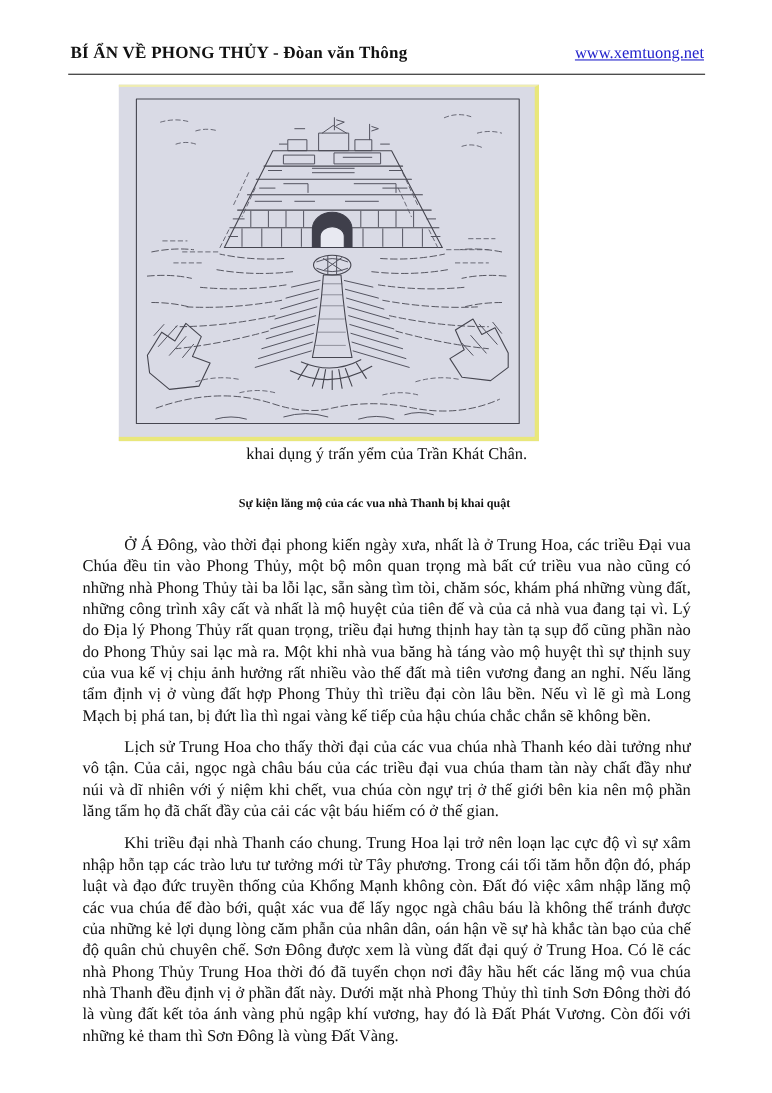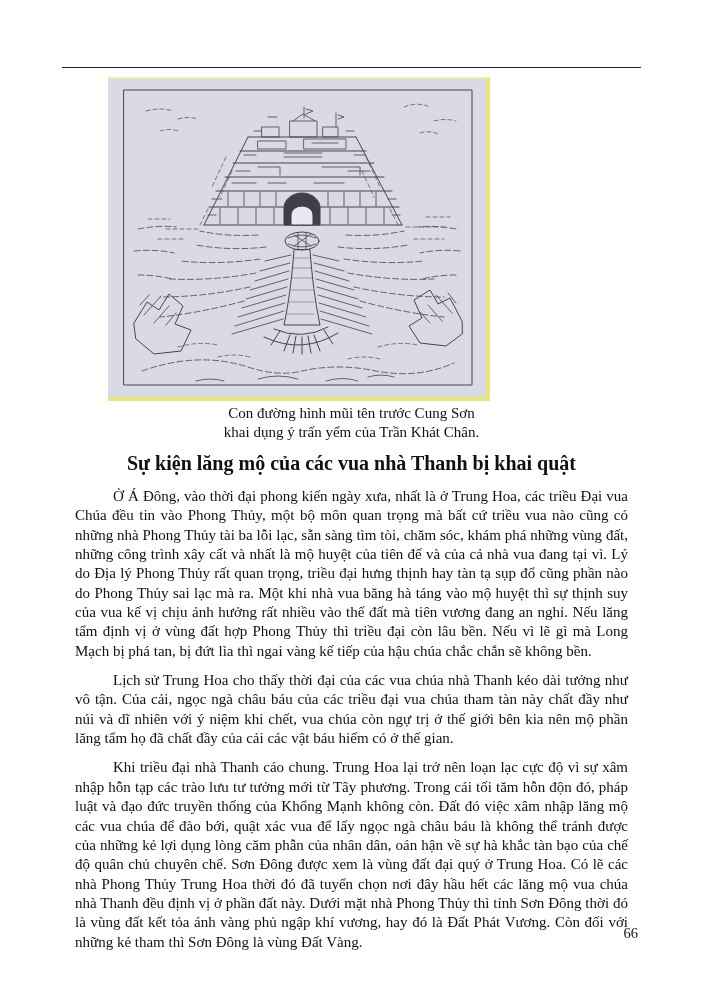--- a/index.html
+++ b/index.html
@@ -32,40 +32,44 @@
   .sk2{stroke:#52525e;fill:none;stroke-width:.9;stroke-linecap:round;}
   .skd{stroke:#55555f;fill:none;stroke-width:.9;stroke-linecap:round;stroke-dasharray:6 3;}
   .skd2{stroke:#5a5a66;fill:none;stroke-width:.8;stroke-linecap:round;stroke-dasharray:4 3;}
   
   .caption{
     position:absolute;left:65px;top:404px;width:573px;
     text-align:center;font-size:15px;line-height:19px;color:#111;
   }
   
   .heading{
-    position:absolute;left:65px;top:452px;width:573px;
-    text-align:center;font-size:20px;font-weight:bold;
+    position:absolute;left:54px;top:452px;width:573px;
+    text-align:center;font-size:11px;font-weight:bold;
   }
   
   .body{
     position:absolute;left:65px;top:477px;width:573px;
     font-size:15px;line-height:19.35px;text-align:justify;
   }
   .body p{margin:10px;text-indent:38px;}
   
   .pagenum{
     position:absolute;left:65px;top:925px;width:573px;
     text-align:right;font-size:14.5px;
   }
 </style>
 </head>
 <body>
 
 <div class="page">
 
+  <div class="hdr">
+    <span class="hdr-title">BÍ ẨN VỀ PHONG THỦY  - Đòan văn Thông</span>
+    <span class="hdr-link">www.xemtuong.net</span>
+  </div>
   <div class="hdr-rule"></div>
 
   <div class="figure">
     <svg viewBox="0 0 378 318" width="378" height="318">
       <rect width="378" height="318" fill="#d9dae5"></rect>
 
       <rect x="16" y="11" width="348" height="295" class="sk" stroke-width="1.3"></rect>
 
       <path class="skd2" d="M38,32 q14,-4 27,0 M70,40 q10,-3 20,0 M296,28 q12,-5 24,-1 M326,42 q11,-3 22,0 M52,52 q9,-3 18,0 M312,54 q9,-3 18,1"></path>
 
@@ -107,27 +111,25 @@
       <path class="sk" d="M354,242 l-12,-23 -12,6 -8,-14 -16,10 8,18 -13,8 11,17 26,3 16,-12 z"></path>
       <path class="sk2" d="M344,234 l-16,-18 M334,242 l-14,-16 M348,224 l-8,-10 M322,244 l-10,-11"></path>
 
       <path class="skd" d="M34,292 Q90,272 140,288 Q170,298 194,292 Q230,284 268,292 Q310,300 346,284"></path>
       <path class="sk2" d="M150,300 q20,-6 40,0 M218,302 q16,-5 32,0 M88,302 q14,-4 28,0 M260,298 q13,-4 26,0"></path>
       <path class="skd2" d="M70,268 q20,-6 40,-2 M270,268 q20,-6 40,-2 M110,278 q16,-4 32,0 M240,280 q16,-4 32,0"></path>
     </svg>
   </div>
 
   <div class="caption">
-    <div>Con đường hình mũi tên trước Cung Sơn</div>
     <div>khai dụng ý trấn yểm của Trần Khát Chân.</div>
   </div>
 
   <div class="heading">Sự kiện lăng mộ của các vua nhà Thanh bị khai quật</div>
 
   <div class="body">
     <p>Ở Á Đông, vào thời đại phong kiến ngày xưa, nhất là ở Trung Hoa, các triều Đại vua Chúa đều tin vào Phong Thủy, một bộ môn quan trọng mà bất cứ triều vua nào cũng có những nhà Phong Thủy tài ba lỗi lạc, sẵn sàng tìm tòi, chăm sóc, khám phá những vùng đất, những công trình xây cất và nhất là mộ huyệt của tiên đế và của cả nhà vua đang tại vì. Lý do Địa lý Phong Thủy rất quan trọng, triều đại hưng thịnh hay tàn tạ sụp đổ cũng phần nào do Phong Thủy sai lạc mà ra. Một khi nhà vua băng hà táng vào mộ huyệt thì sự thịnh suy của vua kế vị chịu ảnh hưởng rất nhiều vào thế đất mà tiên vương đang an nghỉ. Nếu lăng tẩm định vị ở vùng đất hợp Phong Thủy thì triều đại còn lâu bền. Nếu vì lẽ gì mà Long Mạch bị phá tan, bị đứt lìa thì ngai vàng kế tiếp của hậu chúa chắc chắn sẽ không bền.</p>
     <p>Lịch sử Trung Hoa cho thấy thời đại của các vua chúa nhà Thanh kéo dài tưởng như vô tận. Của cải, ngọc ngà châu báu của các triều đại vua chúa tham tàn này chất đầy như núi và dĩ nhiên với ý niệm khi chết, vua chúa còn ngự trị ở thế giới bên kia nên mộ phần lăng tẩm họ đã chất đầy của cải các vật báu hiếm có ở thế gian.</p>
     <p>Khi triều đại nhà Thanh cáo chung. Trung Hoa lại trở nên loạn lạc cực độ vì sự xâm nhập hỗn tạp các trào lưu tư tưởng mới từ Tây phương. Trong cái tối tăm hỗn độn đó, pháp luật và đạo đức truyền thống của Khổng Mạnh không còn. Đất đó việc xâm nhập lăng mộ các vua chúa để đào bới, quật xác vua để lấy ngọc ngà châu báu là không thể tránh được của những kẻ lợi dụng lòng căm phẫn của nhân dân, oán hận về sự hà khắc tàn bạo của chế độ quân chủ chuyên chế. Sơn Đông được xem là vùng đất đại quý ở Trung Hoa. Có lẽ các nhà Phong Thủy Trung Hoa thời đó đã tuyển chọn nơi đây hầu hết các lăng mộ vua chúa nhà Thanh đều định vị ở phần đất này. Dưới mặt nhà Phong Thủy thì tỉnh Sơn Đông thời đó là vùng đất kết tỏa ánh vàng phủ ngập khí vương, hay đó là Đất Phát Vương. Còn đối với những kẻ tham thì Sơn Đông là vùng Đất Vàng.</p>
   </div>
 
-  <div class="pagenum">66</div>
 
 </div>
 
 </body></html>

